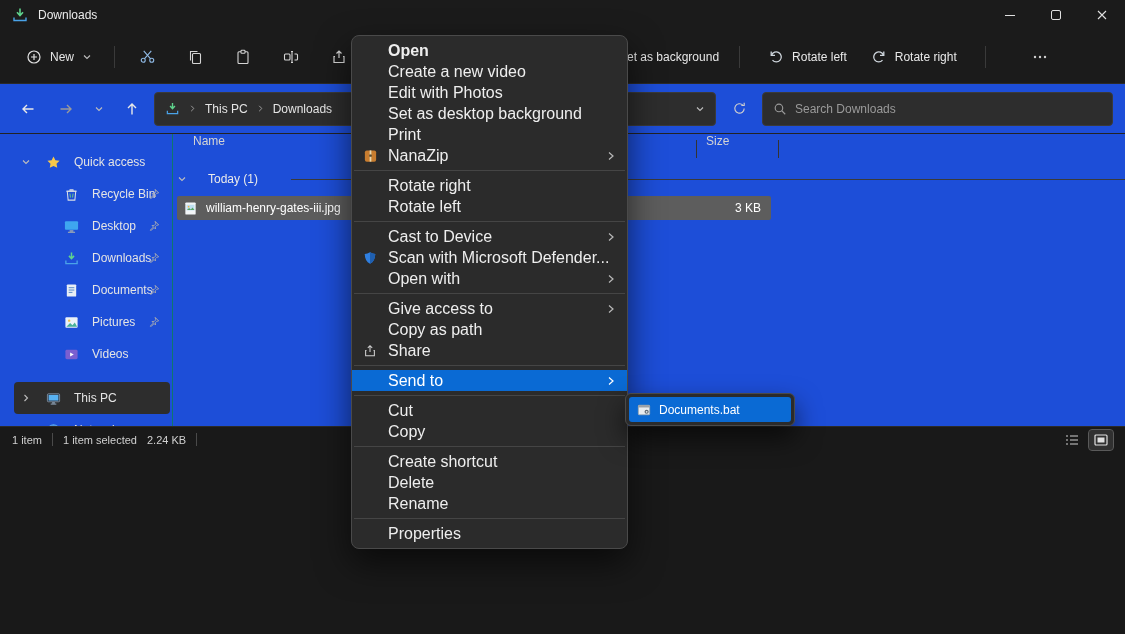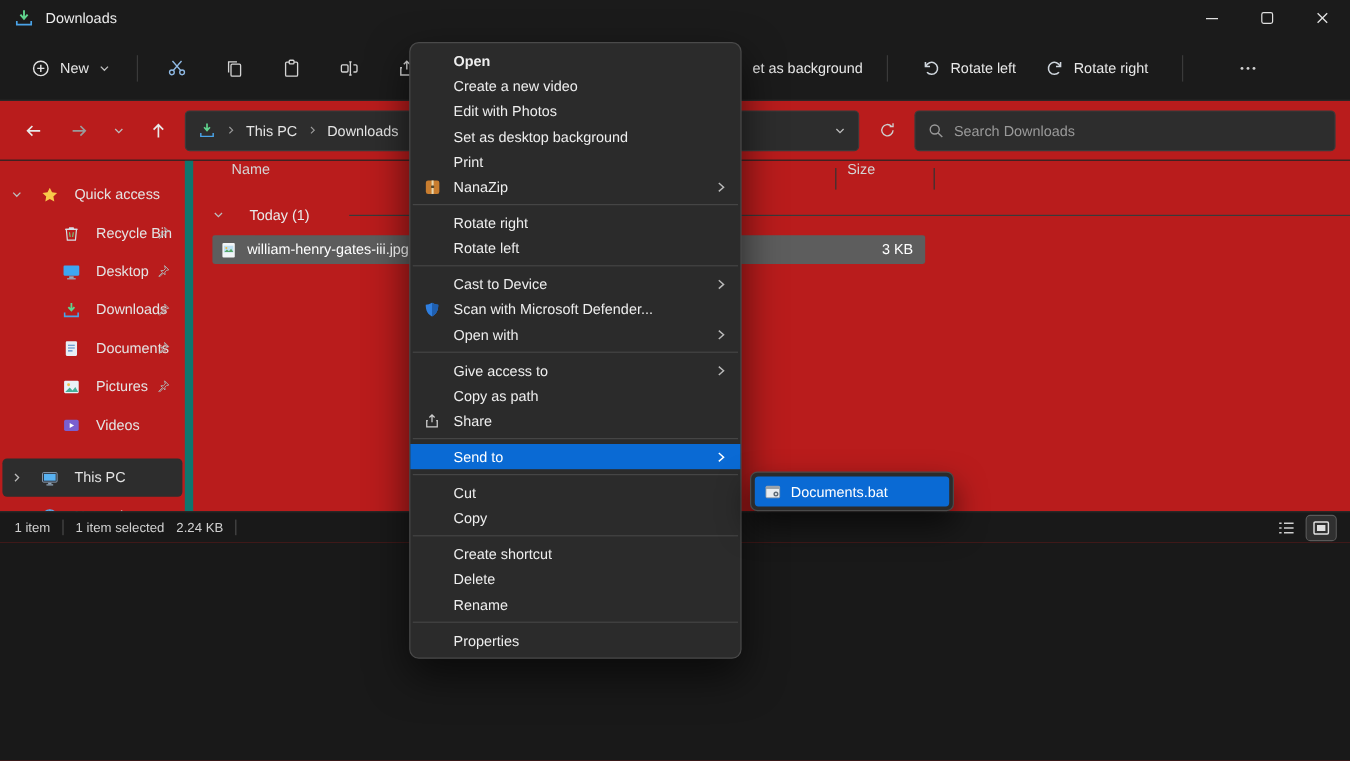--- a/index.html
+++ b/index.html
@@ -1,18 +1,18 @@
 <!DOCTYPE html>
 <html><head>
 <meta charset="utf-8">
 <style>
 *{margin:0;padding:0;box-sizing:border-box}
 html,body{width:1125px;height:634px;overflow:hidden}
 body{background:#191919;font-family:"Liberation Sans",sans-serif;color:#e8e8e8;-webkit-user-select:none;user-select:none}
-.window{position:relative;width:1125px;height:452px;background:#b91c1c}
+.window{position:relative;width:1125px;height:452px;background:#1d4ed8}
 
 
 .titlebar{position:absolute;left:0;top:0;right:0;height:30px;background:#1b1b1b;display:flex;align-items:center}
 .tb-ico{margin-left:12px;display:flex}
 .tb-title{margin-left:10px;font-size:12px;color:#ececec}
 .caption{margin-left:auto;display:flex;height:30px}
 .cap-btn{width:46px;height:30px;display:flex;align-items:center;justify-content:center}
 
 
 .toolbar{position:absolute;left:0;right:0;top:30px;height:54px;background:#1b1b1b;border-bottom:1px solid #2a2a2a;display:flex;align-items:center;padding-left:16px}
@@ -31,21 +31,21 @@
 .nav-btn.small{width:22px}
 .addressbar{width:562px;height:34px;background:#2d2d2d;border:1px solid #3a3a3a;border-radius:4px;display:flex;align-items:center;padding:0 10px;gap:8px;font-size:12px;color:#e4e4e4;flex:none}
 .crumb{white-space:nowrap}
 .addr-spacer{flex:1}
 .refresh-btn{width:34px;height:34px;display:flex;align-items:center;justify-content:center;border-radius:4px;flex:none}
 .searchbox{flex:1;height:34px;background:#2d2d2d;border:1px solid #3a3a3a;border-radius:4px;display:flex;align-items:center;padding:0 10px;gap:8px}
 .searchbox input{flex:1;background:transparent;border:none;outline:none;color:#d0d0d0;font-size:12px;font-family:inherit}
 .searchbox input::placeholder{color:#9a9a9a}
 
 
-.sidebar{position:absolute;left:0;top:134px;width:161px;bottom:26px;border-right:7px solid #0f766e;padding-top:12px;font-size:12px;color:#e4e4e4}
+.sidebar{position:absolute;left:12px;top:134px;width:161px;bottom:26px;border-right:1px solid #0f766e;padding-top:12px;font-size:12px;color:#e4e4e4}
 .side-row{height:32px;display:flex;align-items:center;position:relative;margin:0 2px;border-radius:4px}
 .side-row .chev{width:24px;display:flex;justify-content:center;flex:none}
 .side-row .ico{width:22px;display:flex;flex:none;margin-left:8px}
 .side-row.child{padding-left:50px}
 .side-row.child .ico{margin-left:0}
 .side-row .lbl{margin-left:6px;white-space:nowrap}
 .side-row .pin{position:absolute;right:10px;display:flex}
 .side-row.selected{background:#2d2d2d}
 .side-gap{height:12px}
 
@@ -61,21 +61,21 @@
 .file-size{position:absolute;right:10px}
 
 
 .statusbar{position:absolute;left:0;right:0;bottom:0;height:26px;background:#191919;border-top:1px solid #2a2a2a;display:flex;align-items:center;padding:0 12px;font-size:11px;color:#d0d0d0;gap:10px}
 .ssep{width:1px;height:13px;background:#4a4a4a;flex:none}
 .sb-right{margin-left:auto;display:flex;gap:5px;align-items:center}
 .view-btn{width:24px;height:20px;display:flex;align-items:center;justify-content:center;border-radius:3px}
 .view-btn.active{background:#303030;outline:1px solid #5a5a5a}
 
 
-.context-menu{position:absolute;left:341px;top:35px;width:277px;background:#2b2b2b;border:1px solid #4a4a4a;border-radius:8px;padding:4px 0;font-size:12px;color:#eeeeee;box-shadow:0 14px 34px rgba(0,0,0,.6);z-index:50}
+.context-menu{position:absolute;left:351px;top:35px;width:277px;background:#2b2b2b;border:1px solid #4a4a4a;border-radius:8px;padding:4px 0;font-size:16px;color:#eeeeee;box-shadow:0 14px 34px rgba(0,0,0,.6);z-index:50}
 .mi{height:21px;display:flex;align-items:center;padding:0 12px 0 36px;position:relative;white-space:nowrap}
 .mi.bold{font-weight:700}
 .mi .micon{position:absolute;left:11px;top:50%;transform:translateY(-50%);display:flex}
 .mi .arrow{margin-left:auto;display:flex;color:#b9b9b9}
 .mi.highlight{background:#0a6ad4;color:#fff}
 .mi.highlight .arrow{color:#fff}
 .msep{height:1px;background:#454545;margin:4px 2px}
 
 
 .submenu{position:absolute;left:625px;top:393px;width:170px;background:#2b2b2b;border:1px solid #4a4a4a;border-radius:6px;padding:3px;box-shadow:0 12px 26px rgba(0,0,0,.6);z-index:60}

